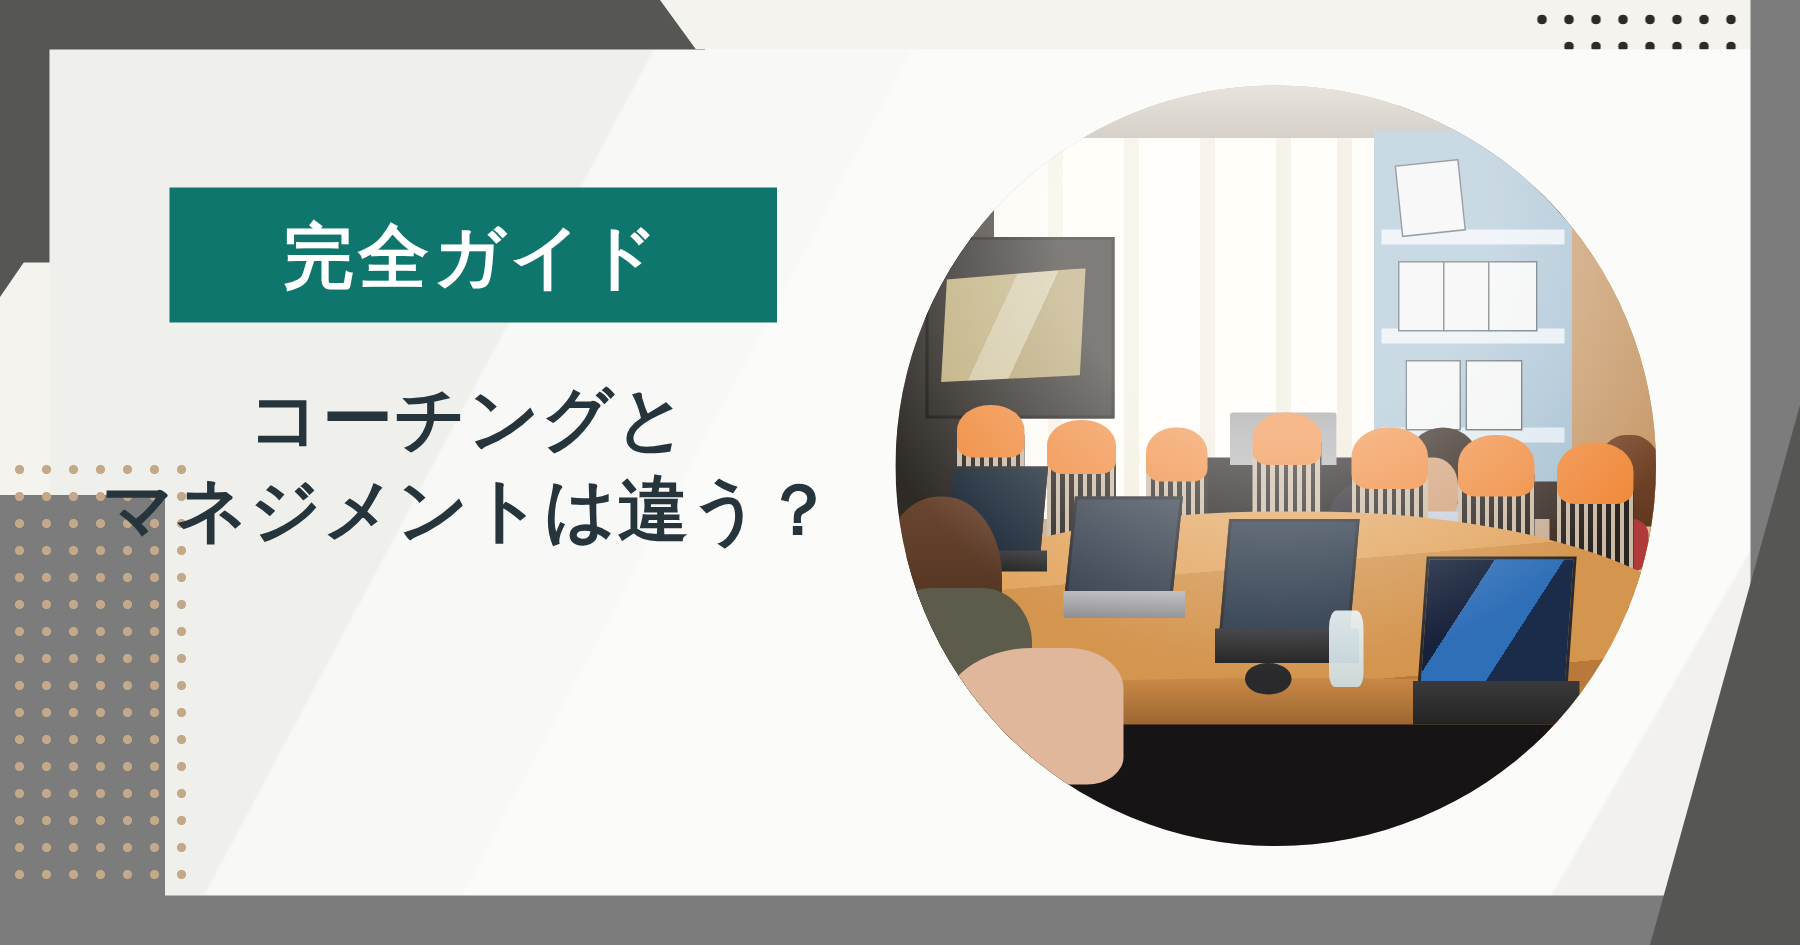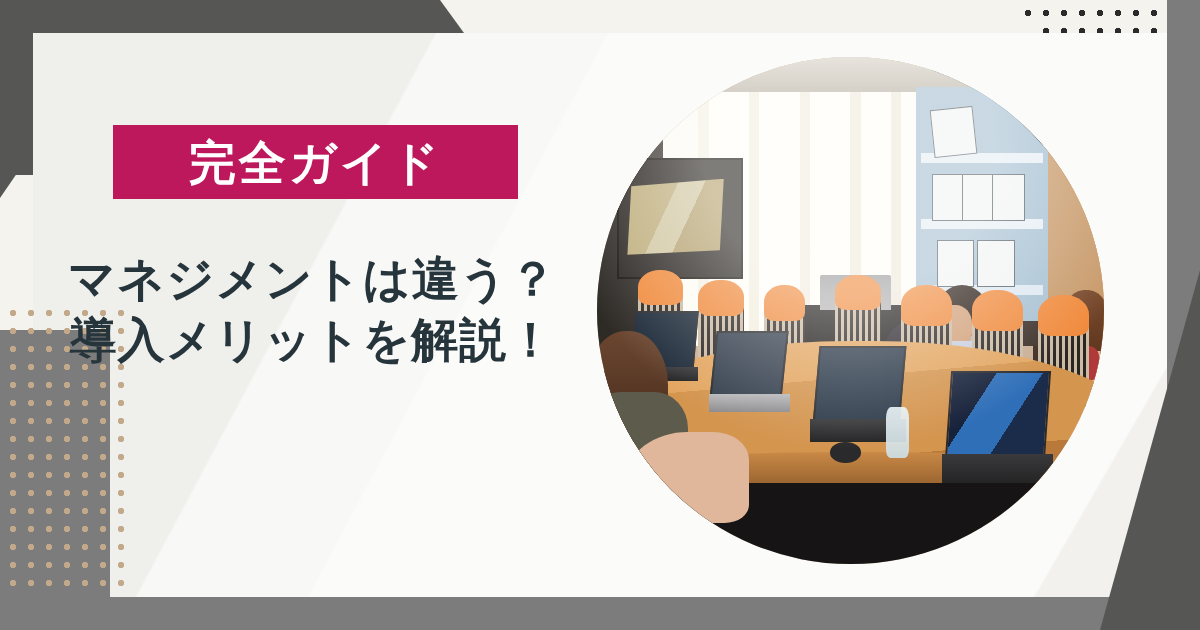--- a/index.html
+++ b/index.html
@@ -37,21 +37,21 @@
     mask-image:linear-gradient(to bottom left, #000 52%, transparent 52%);}
 
   
   .card{position:absolute;top:33px;left:33px;width:1134px;height:564px;background:#fbfbfa;}
   .card-sheen{position:absolute;top:0;left:0;width:100%;height:100%;
     background:linear-gradient(118deg, #efefec 0 28%, #f8f8f7 28.2% 40%, #fbfbfa 40.2% 100%);}
   .card-sheen2{position:absolute;top:0;left:0;width:100%;height:100%;
     background:linear-gradient(300deg, #f2f1ee 0 9%, transparent 9.2%);}
 
   
-  .badge{position:absolute;left:113px;top:125px;width:405px;height:74px;background:#be185d;
+  .badge{position:absolute;left:113px;top:125px;width:405px;height:90px;background:#0f766e;
     display:flex;align-items:center;justify-content:center;}
   .badge-text{color:#ffffff;font-size:47px;font-weight:bold;letter-spacing:3px;line-height:1;}
 
   
   .title{position:absolute;left:30px;top:248px;width:565px;text-align:center;
     color:#26353c;font-size:47px;font-weight:bold;line-height:1.30;letter-spacing:1px;}
   .title-line{white-space:nowrap;}
 
   
   .photo{position:absolute;left:597px;top:57px;width:507px;height:507px;border-radius:50%;
@@ -227,17 +227,17 @@
     <div class="person p-w-left-leg"></div>
 
     <div class="photo-veil"></div>
   </div>
 
   <div class="badge">
     <span class="badge-text">完全ガイド</span>
   </div>
 
   <div class="title">
+    <div class="title-line">コーチングと</div>
     <div class="title-line">マネジメントは違う？</div>
-    <div class="title-line">導入メリットを解説！</div>
   </div>
 
 </div>
 
 </body></html>

